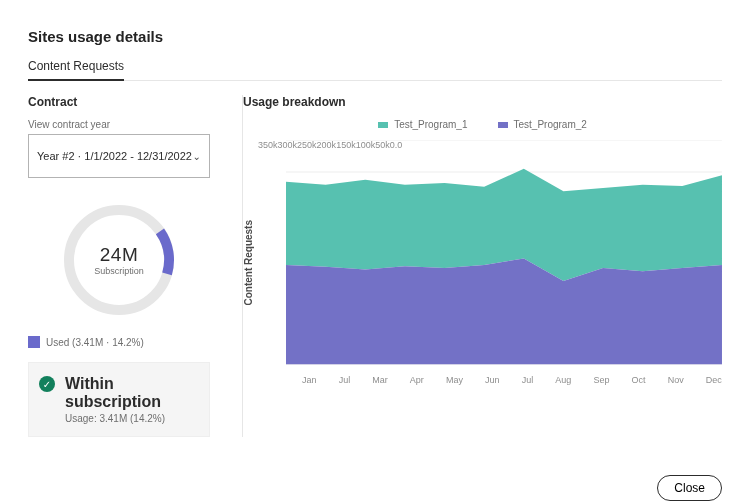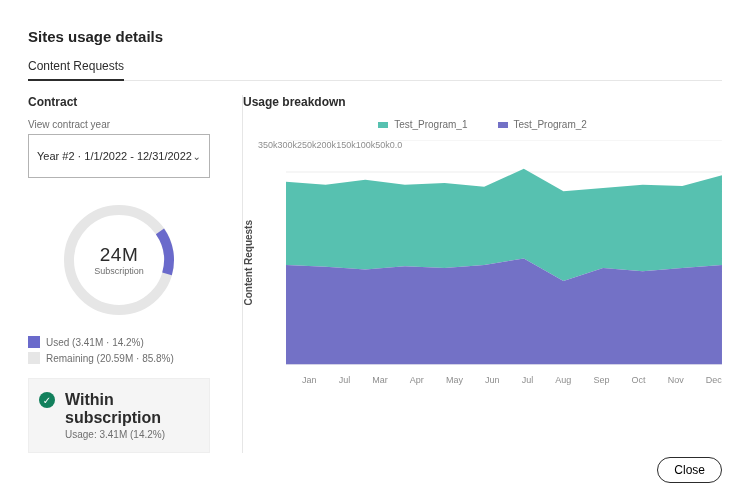--- a/index.html
+++ b/index.html
@@ -167,21 +167,21 @@
     display: flex;
     justify-content: space-between;
     font-size: 9px;
     color: #8e8e8e;
   }
   .grid line { stroke: #eeeeee; stroke-width: 1; }
 
   .footer {
     position: absolute;
     right: 28px;
-    bottom: 20px;
+    bottom: 2px;
   }
   .btn-close {
     border: 1.5px solid #2c2c2c;
     background: #fff;
     border-radius: 14px;
     padding: 5px 16px;
     font-size: 12px;
     font-weight: 500;
     cursor: pointer;
   }
@@ -211,24 +211,20 @@
       </svg>
       <div class="donut-center">
         <div class="big">24M</div>
         <div class="sub">Subscription</div>
       </div>
     </div>
 
     <div class="legend-row">
       <span class="sw used"></span>
       <span>Used (3.41M · 14.2%)</span>
-    </div>
-    <div class="legend-row">
-      <span class="sw remain"></span>
-      <span>Remaining (20.59M · 85.8%)</span>
     </div>
 
     <div class="status-card">
       <div class="status-icon">✓</div>
       <div>
         <div class="status-title">Within subscription</div>
         <div class="status-sub">Usage: 3.41M (14.2%)</div>
       </div>
     </div>
   </div>

